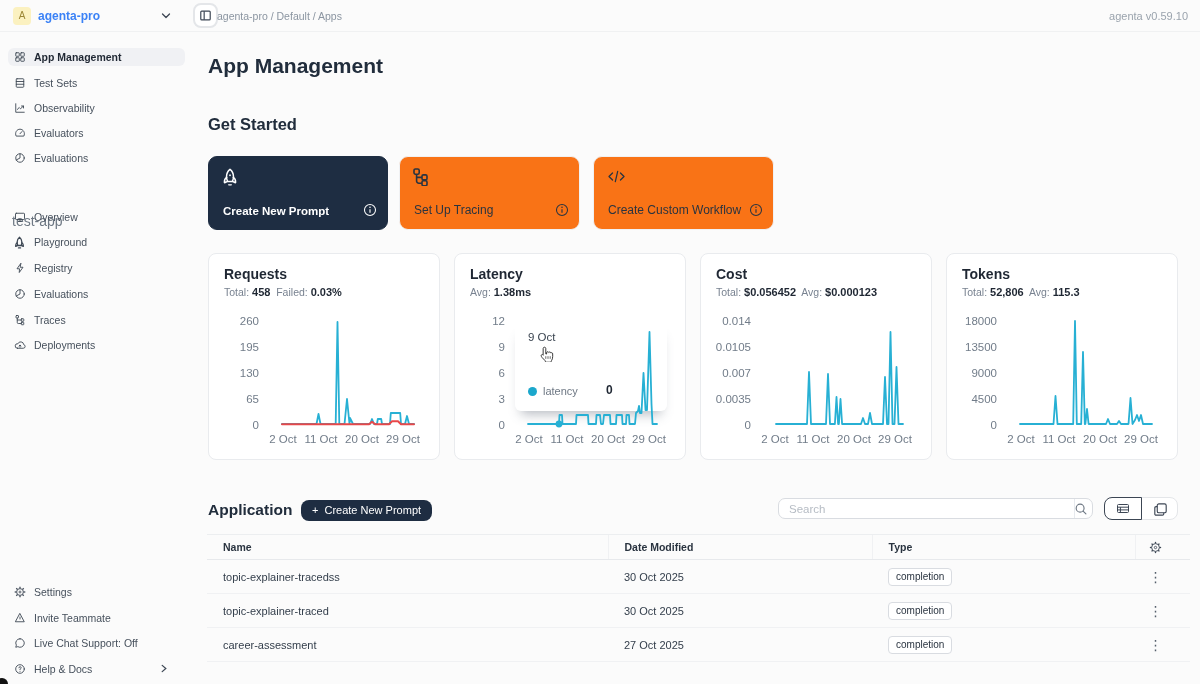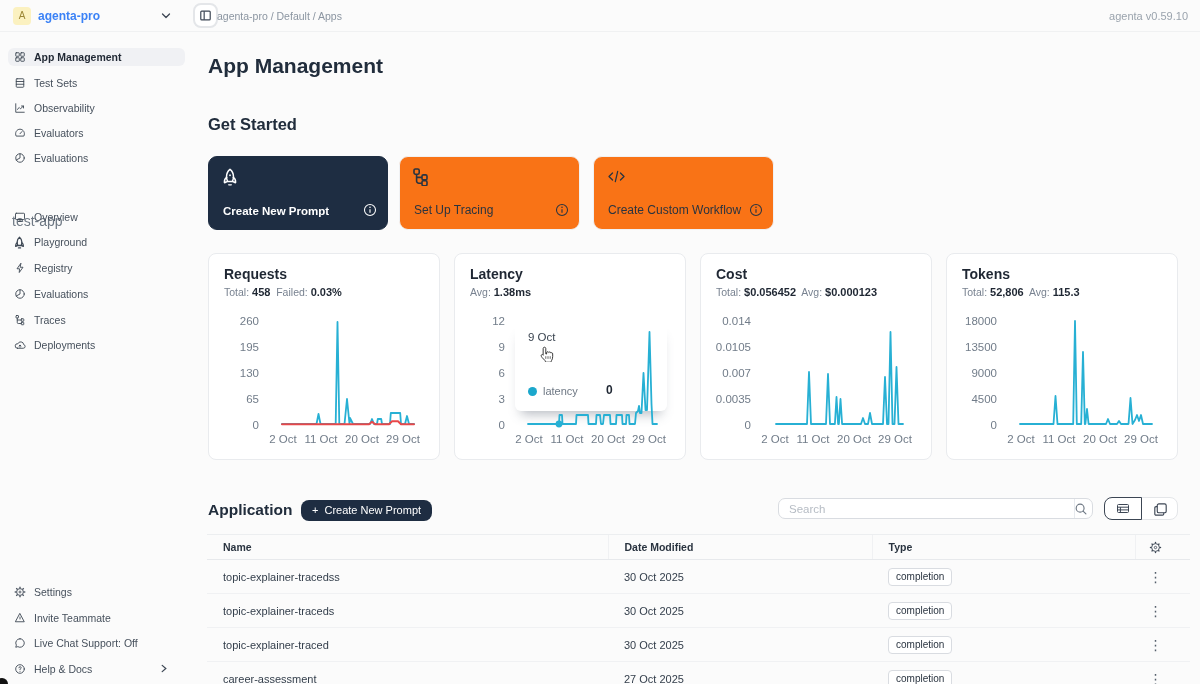--- a/index.html
+++ b/index.html
@@ -402,26 +402,20 @@
               </g>
             </svg></th>
         </tr>
     <tr>
           <td>topic-explainer-tracedss</td>
           <td>30 Oct 2025</td>
           <td><span class="tag">completion</span></td>
           <td style="text-align:center;padding:0 14px 0 0"><span class="dots">⋮</span></td>
         </tr>
     <tr>
-          <td>topic-explainer-traceds</td>
-          <td>30 Oct 2025</td>
-          <td><span class="tag">completion</span></td>
-          <td style="text-align:center;padding:0 14px 0 0"><span class="dots">⋮</span></td>
-        </tr>
-    <tr>
           <td>topic-explainer-traced</td>
           <td>30 Oct 2025</td>
           <td><span class="tag">completion</span></td>
           <td style="text-align:center;padding:0 14px 0 0"><span class="dots">⋮</span></td>
         </tr>
     <tr>
           <td>career-assessment</td>
           <td>27 Oct 2025</td>
           <td><span class="tag">completion</span></td>
           <td style="text-align:center;padding:0 14px 0 0"><span class="dots">⋮</span></td>

